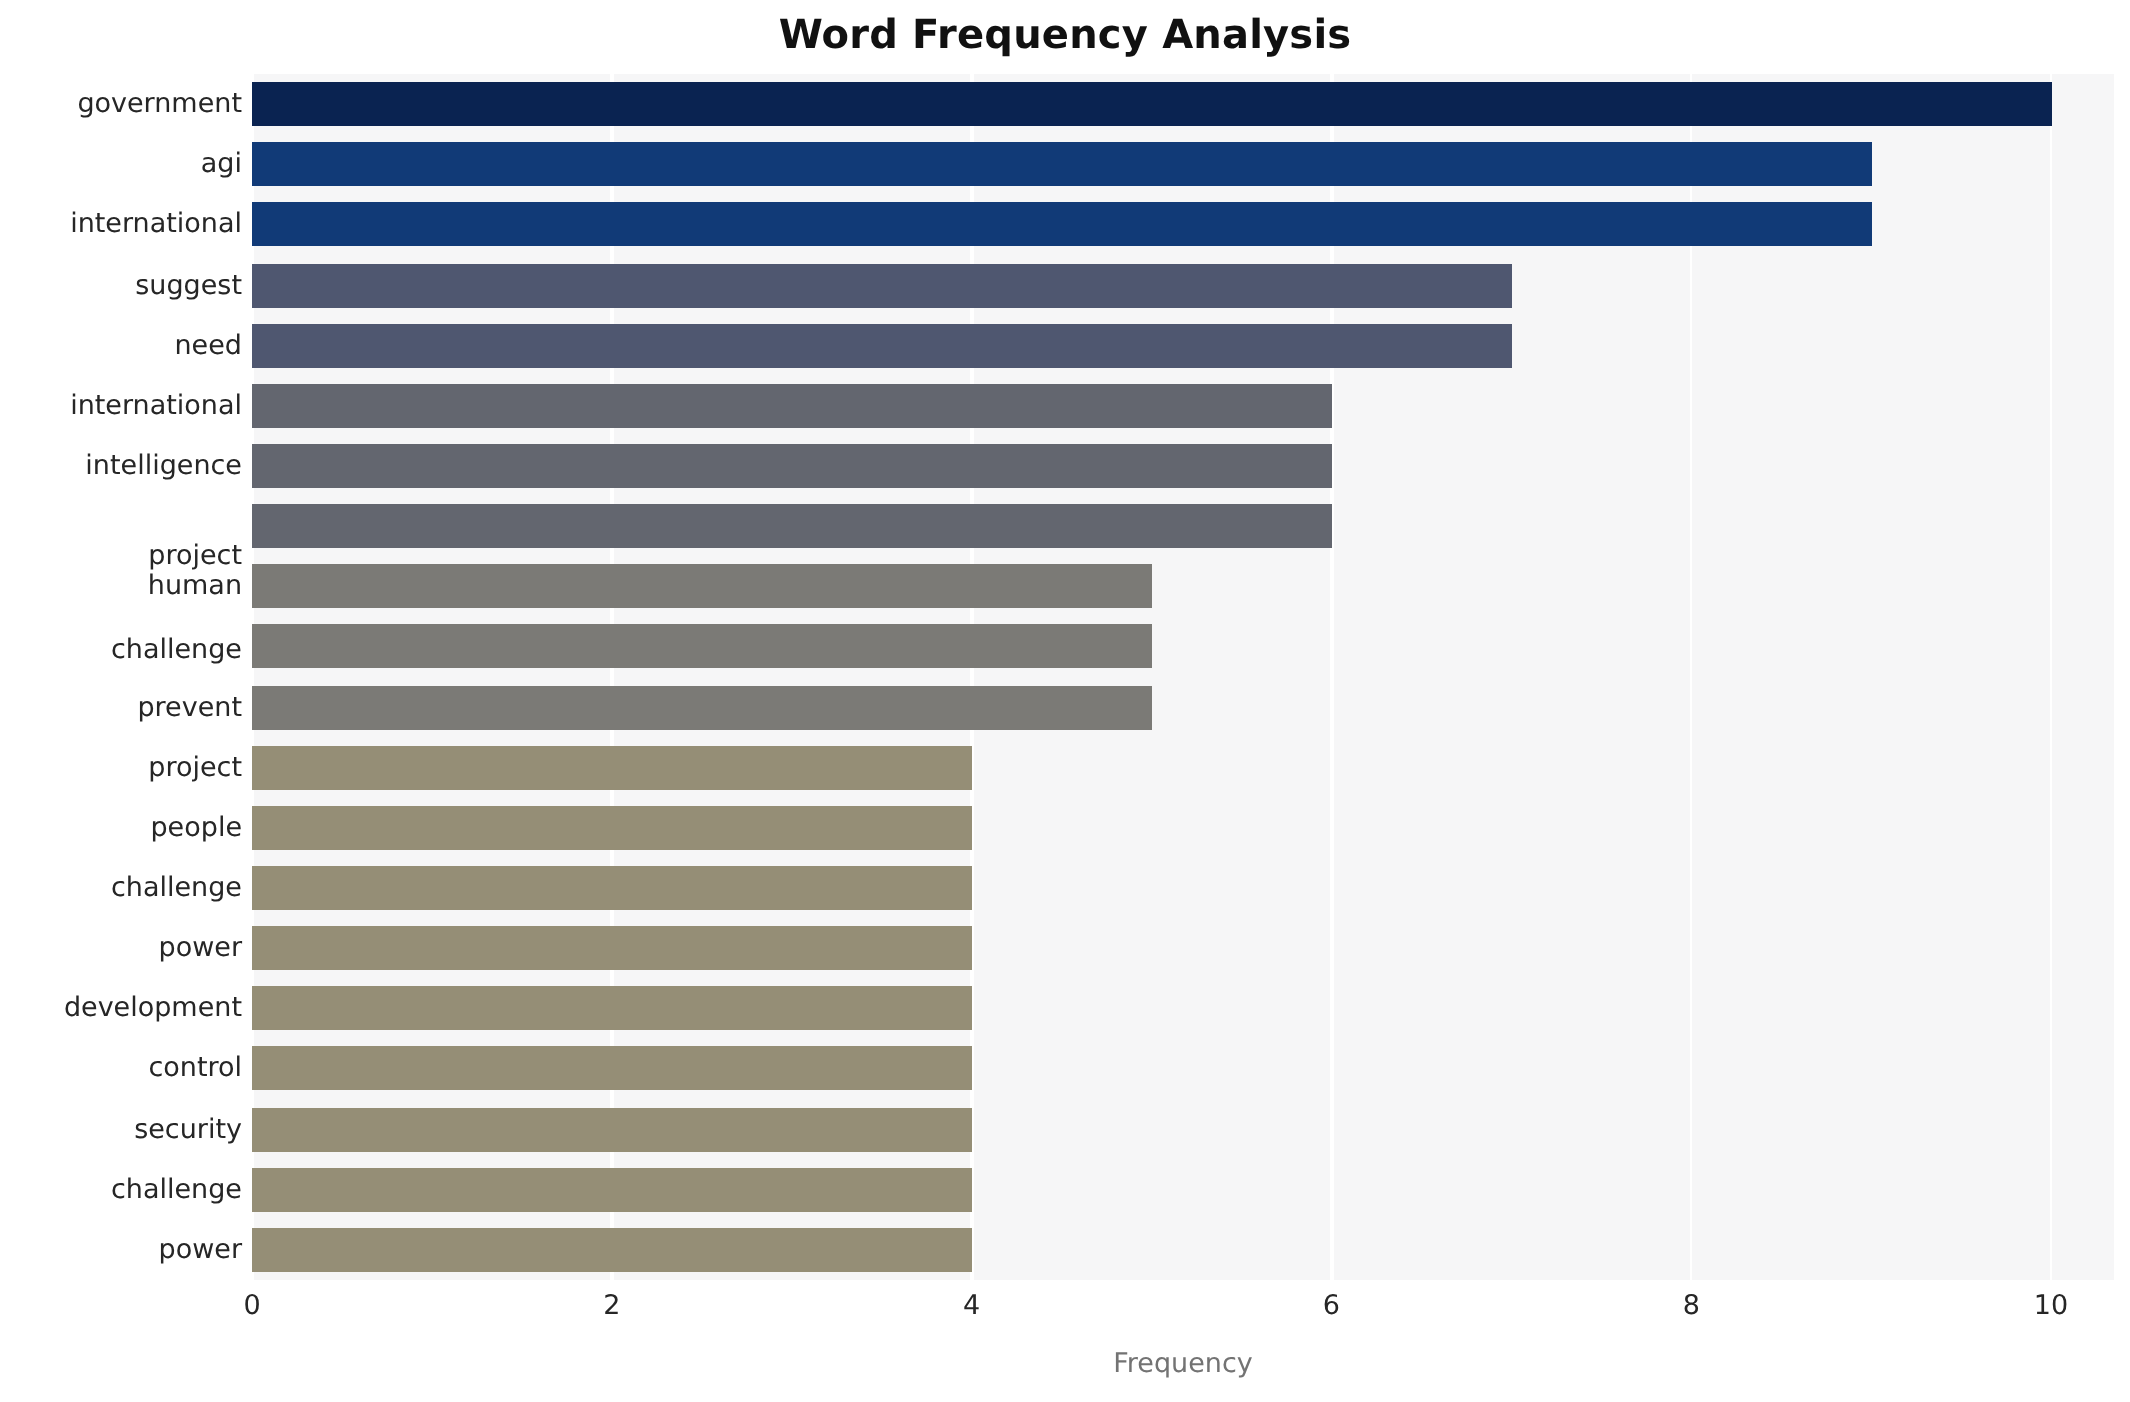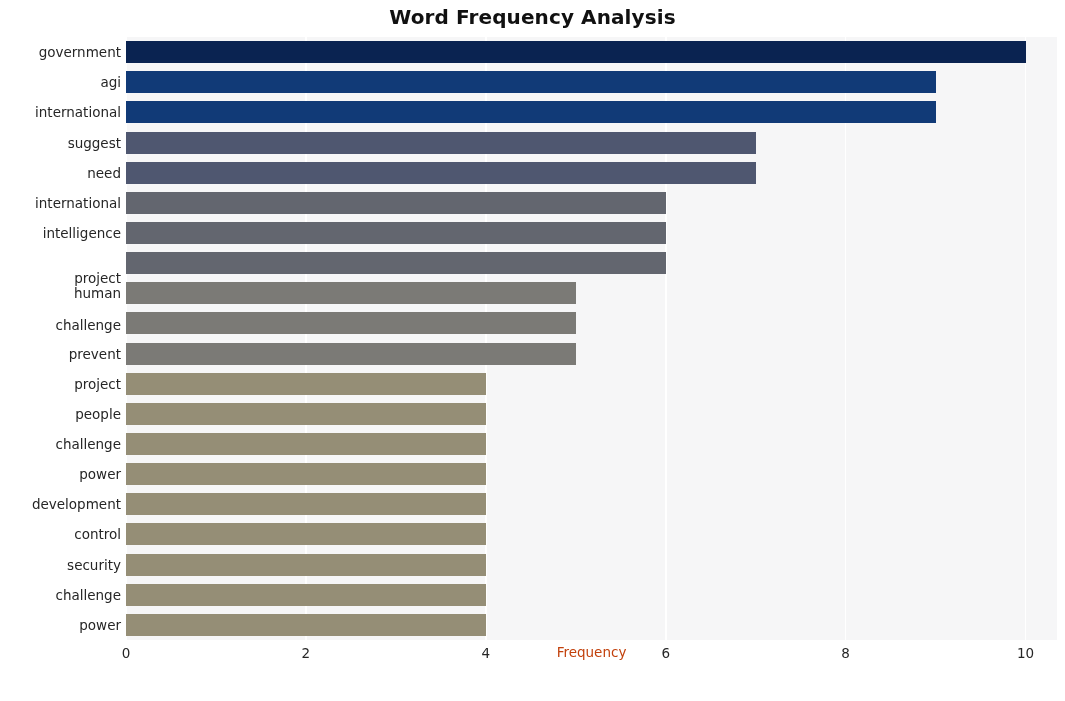--- a/index.html
+++ b/index.html
@@ -94,25 +94,25 @@
     transform: translateX(-50%);
     font-size: 13.5px;
     color: #262626;
     white-space: nowrap;
   }
 
   
   #xlabel {
     position: absolute;
     left: 126px;
-    top: 644px;
+    top: 674px;
     width: 931px;
     text-align: center;
     font-size: 13.5px;
-    color: #c2410c;
+    color: #737373;
   }
 </style>
 </head>
 <body>
 
 <div id="figure">
 
   <div id="chart-title">Word Frequency Analysis</div>
 
   <div id="plot-area">

